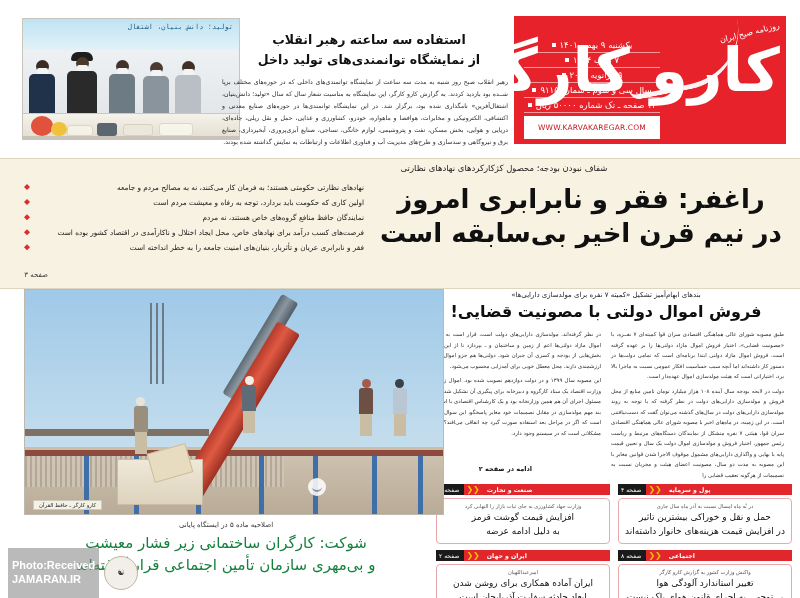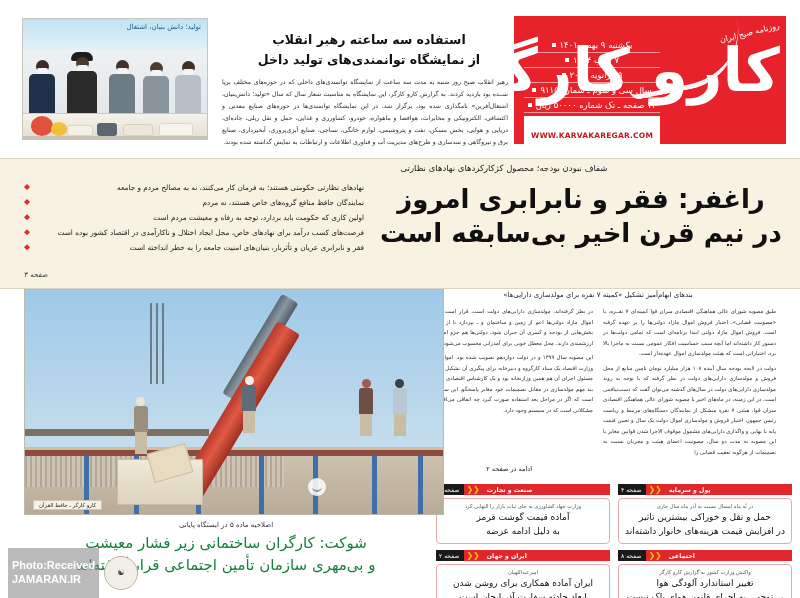--- a/index.html
+++ b/index.html
@@ -78,34 +78,35 @@
   .dateline:last-of-type { border-bottom: none; }
   .dateline .sq {
     width: 4px; height: 4px; background: #fff; flex: none;
     order: 2;
   }
   .dateline .txt { order: 1; }
   .site-url {
     margin-top: 3px;
     background: #ffffff;
     color: #c4171d;
-    font-size: 7.5px; font-weight: bold;
+    font-size: 7.5px; font-weight: normal;
     text-align: center;
-    padding: 14px 0;
+    padding: 6px 0;
     letter-spacing: .2px;
     border: 1px solid #fff;
   }
 
   
   .top-photo {
     position: absolute; left: 22px; top: 18px;
-    width: 186px; height: 122px;
+    width: 218px; height: 122px;
     border: 1px solid #c9c5ba;
     overflow: hidden;
     background: linear-gradient(#dfe6ec, #cfd8df);
+    font-family: Liberation Mono, monospace;
   }
   .tp-banner {
     position: absolute; left: 0; top: 0; width: 100%; height: 30%;
     background: linear-gradient(#bfe3f2, #e8f4fa);
   }
   .tp-banner-text {
     position: absolute; right: 6px; top: 4px;
     font-size: 7px; color: #1b5e86; white-space: nowrap;
   }
   .tp-wall {
@@ -221,21 +222,21 @@
   }
 
   
   .body-zone {
     position: absolute; left: 0; top: 289px; width: 800px; height: 309px;
     background: #ffffff;
   }
 
   
   .art-right {
-    position: absolute; right: 24px; top: 0; width: 356px;
+    position: absolute; right: 16px; top: 0; width: 356px;
   }
   .art-overline {
     text-align: center;
     font-size: 7px; color: #222;
     padding-top: 2px;
   }
   .art-title {
     text-align: center;
     font-size: 16px; font-weight: bold; color: #0e0e0e;
     margin-top: 3px;
@@ -247,21 +248,21 @@
   }
   .art-col {
     flex: 1;
     font-size: 5.4px; color: #2b2b2b;
     line-height: 1.95;
     text-align: justify;
   }
   .art-col p { margin: 0 0 4px; }
   .cont-note {
     position: absolute; right: 268px; top: 176px;
-    font-size: 6.5px; font-weight: normal; color: #111;
+    font-size: 6.5px; font-weight: bold; color: #111;
   }
 
   
   .sec-tab {
     display: flex; align-items: center; height: 11px;
     background: #e1262c;
     position: relative;
   }
   .sec-tab .pg {
     background: #1a1a1a; color: #fff;
@@ -551,44 +552,45 @@
       <div>راغفر: فقر و نابرابری امروز</div>
       <div>در نیم قرن اخیر بی‌سابقه است</div>
     </div>
 
     <div class="bullets">
       <div class="bullet">
         <span class="btxt">نهادهای نظارتی حکومتی هستند؛ به فرمان کار می‌کنند، نه به مصالح مردم و جامعه</span>
         <span class="dot"></span>
       </div>
       <div class="bullet">
+        <span class="btxt">اولین کاری که حکومت باید بردارد، توجه به رفاه و معیشت مردم است</span>
+        <span class="dot"></span>
+      </div>
+      <div class="bullet">
         <span class="btxt">نمایندگان حافظ منافع گروه‌های خاص هستند، نه مردم</span>
-        <span class="dot"></span>
-      </div>
-      <div class="bullet">
-        <span class="btxt">اولین کاری که حکومت باید بردارد، توجه به رفاه و معیشت مردم است</span>
         <span class="dot"></span>
       </div>
       <div class="bullet">
         <span class="btxt">فرصت‌های کسب درآمد برای نهادهای خاص، محل ایجاد اختلال و ناکارآمدی در اقتصاد کشور بوده است</span>
         <span class="dot"></span>
       </div>
       <div class="bullet">
         <span class="btxt">فقر و نابرابری عریان و تأثربار، بنیان‌های امنیت جامعه را به خطر انداخته است</span>
         <span class="dot"></span>
       </div>
     </div>
 
     <div class="page-ref-lead">صفحه ۳</div>
   </div>
 
   <div class="body-zone">
 
     <div class="art-right">
       <div class="art-overline">بندهای ابهام‌آمیز تشکیل «کمیته ۷ نفره برای مولدسازی دارایی‌ها»</div>
+      <div class="art-title">فروش اموال دولتی با مصونیت قضایی!</div>
       <div class="art-cols">
         <div class="art-col">
           <p>طبق مصوبه شورای عالی هماهنگی اقتصادی سران قوا کمیته‌ای ۷ نفــره، با «مصونیت قضایی»، اختیار فروش اموال مازاد دولتی‌ها را بر عهده گرفته است. فروش اموال مازاد دولتی ابتدا برنامه‌ای است که تمامی دولت‌ها در دستور کار داشته‌اند اما آنچه سبب حساسیت افکار عمومی نسبت به ماجرا بالا برد، اختیاراتی است که هیئت مولدسازی اموال عهده‌دار است.</p>
           <p>دولت در لایحه بودجه سال آینده ۱۰۸ هزار میلیارد تومان تامین منابع از محل فروش و مولدسازی دارایی‌های دولت در نظر گرفته که با توجه به روند مولدسازی دارایی‌های دولت در سال‌های گذشته می‌توان گفت که دست‌نیافتنی است. در این زمینه، در ماه‌های اخیر با مصوبه شورای عالی هماهنگی اقتصادی سران قوا، هیئتی ۷ نفره متشکل از نمایندگان دستگاه‌های مرتبط و ریاست رئیس جمهور، اختیار فروش و مولدسازی اموال دولت یک سال و تعیین قیمت پایه با بهایی و واگذاری دارایی‌های مشمول موقوف الاجرا شدن قوانین مغایر با این مصوبه به مدت دو سال، مصونیت اعضای هیئت و مجریان نسبت به تصمیمات از هرگونه تعقیب قضایی را</p>
         </div>
         <div class="art-col">
           <p>در نظر گرفته‌اند. مولدسازی دارایی‌های دولت است، قرار است به فروش اموال مازاد دولتی‌ها اعم از زمین و ساختمان و ـ بپردازد تا از این طریق بخش‌هایی از بودجه و کسری آن جبران شود. دولتی‌ها هم جزو اموال زیاد و ارزشمندی دارند. محل معطل خوبی برای آمدزایی محسوب می‌شود.</p>
           <p>این مصوبه سال ۱۳۹۹ و در دولت دوازدهم تصویب شده بود. اموال زمان در وزارت اقتصاد یک ستاد کارگروه و دبیرخانه برای پیگیری آن تشکیل شده بود و مسئول اجرای آن هم همین وزارتخانه بود و یک کارشناس اقتصادی با اشاره به بند مهم مولدسازی در مقابل تصمیمات خود مغایر پاسخگو، این سوال مطرح است که اگر در مراحل بعد استفاده صورت گیرد چه اتفاقی می‌افتد؟ این از مشکلاتی است که در سیستم وجود دارد.</p>
         </div>
       </div>
@@ -613,21 +615,21 @@
         </div>
         <div class="briefs-cell">
           <div class="sec-tab">
             <span class="nm">صنعت و تجارت</span>
             <span class="chev">❮❮</span>
             <span class="pg">صفحه ۹</span>
           </div>
           <div class="brief">
             <div class="brief-sub">وزارت جهاد کشاورزی به جای ثبات بازار را التهابی کرد</div>
             <div class="brief-title">
-              <div>آماده قیمت گوشت قرمز</div>
+              <div>افزایش قیمت گوشت قرمز</div>
               <div>به دلیل ادامه عرضه</div>
             </div>
           </div>
         </div>
       </div>
 
       <div class="briefs-row" style="margin-top:6px;">
         <div class="briefs-cell">
           <div class="sec-tab">
             <span class="nm">اجتماعی</span>

